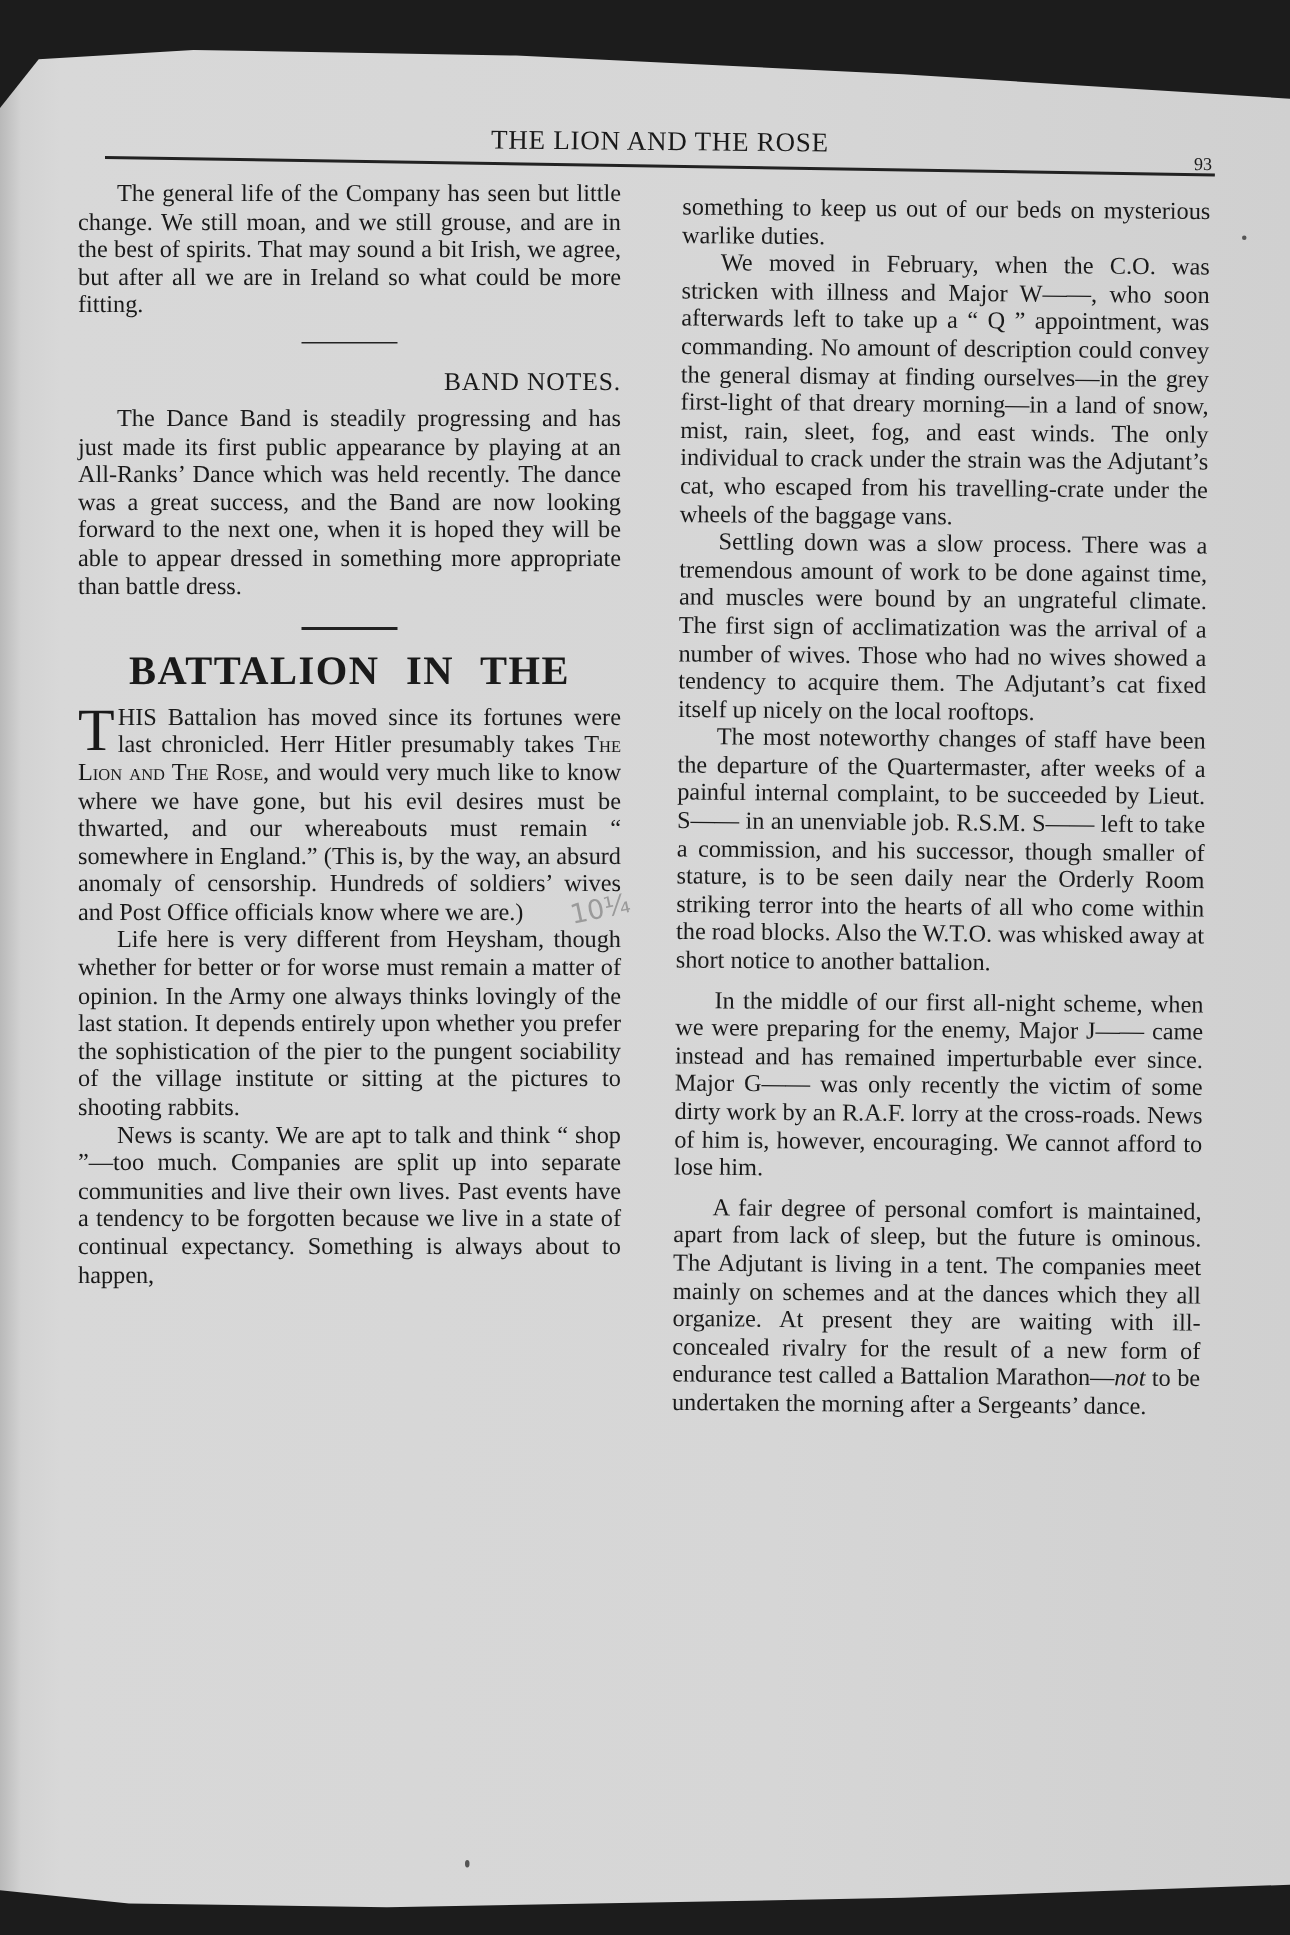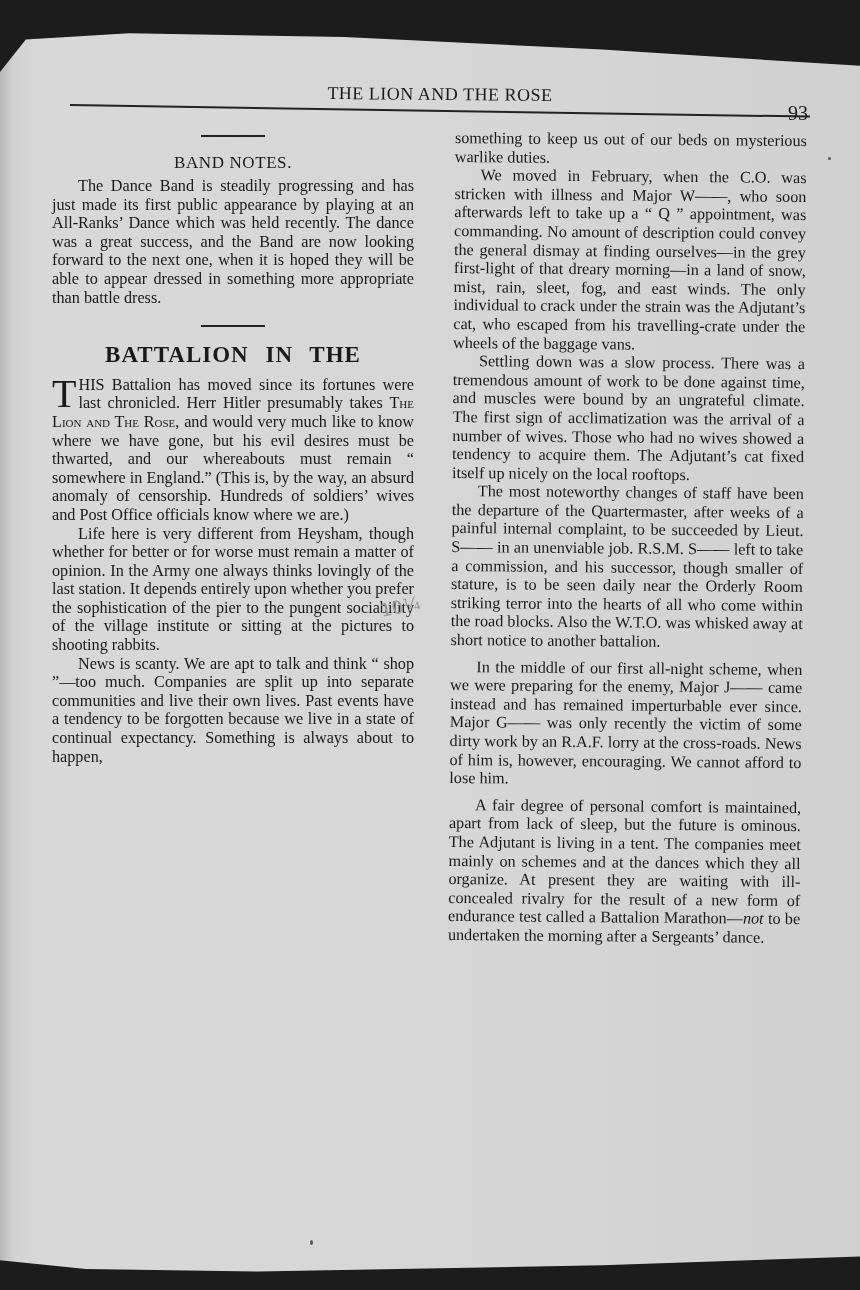--- a/index.html
+++ b/index.html
@@ -20,42 +20,42 @@
   .running-head {
     position: absolute;
     left: 70px; top: 82px; width: 740px; height: 26px;
   }
   .running-title {
     position: absolute; left: 0; width: 740px; top: 2px;
     text-align: center; font-size: 18px; letter-spacing: 0.5px;
     transform: rotate(0.5deg);
   }
   .page-number {
-    position: absolute; right: 2px; top: 20px; font-size: 20px;
+    position: absolute; right: 2px; top: 20px; font-size: 12px;
   }
   .head-rule {
     position: absolute; left: 70px; top: 104px; width: 740px; height: 1.5px;
     background: #222; transform: rotate(0.9deg); transform-origin: left center;
   }
   .col {
     position: absolute; font-size: 16.2px; line-height: 18.6px;
     text-align: justify;
   }
   .col-left { left: 52px; top: 120px; width: 362px; }
   .col-right { left: 455px; top: 129px; width: 352px; transform: rotate(0.5deg); transform-origin: top left; }
   .col p { margin: 0; text-indent: 26px; }
   .col p.noindent { text-indent: 0; }
   .separator {
     width: 64px; height: 1.5px; background: #222; margin: 15px auto 17px auto;
   }
   .section-heading {
-    text-align: center; font-size: 17px; letter-spacing: 0.6px; margin: 4px 0 5px 0;
+    text-align: right; font-size: 17px; letter-spacing: 0.6px; margin: 4px 0 5px 0;
   }
   .article-title {
-    text-align: center; font-weight: bold; font-size: 23px; line-height: 27px;
+    text-align: center; font-weight: bold; font-size: 27px; line-height: 27px;
     letter-spacing: 1px; margin: 12px 0 8px 0; word-spacing: 10px;
   }
   .dropcap {
     float: left; font-size: 40px; line-height: 34px; margin: 1px 2px 0 0; font-weight: normal;
   }
   .smallcaps { font-variant: small-caps; }
   .annotation {
     position: absolute; left: 380px; top: 596px; font-size: 18px; color: #9a9a9a;
     transform: rotate(-12deg); font-family: "DejaVu Sans", sans-serif;
   }
@@ -66,20 +66,21 @@
 
 <div class="page"></div>
 
 <div class="running-head">
   <div class="running-title">THE LION AND THE ROSE</div>
   <div class="page-number">93</div>
 </div>
 <div class="head-rule"></div>
 
 <div class="col col-left">
+  <p>The general life of the Company has seen but little change. We still moan, and we still grouse, and are in the best of spirits. That may sound a bit Irish, we agree, but after all we are in Ireland so what could be more fitting.</p>
   <div class="separator"></div>
   <div class="section-heading">BAND NOTES.</div>
   <p>The Dance Band is steadily progressing and has just made its first public appearance by playing at an All-Ranks’ Dance which was held recently. The dance was a great success, and the Band are now looking forward to the next one, when it is hoped they will be able to appear dressed in something more appropriate than battle dress.</p>
   <div class="separator" style="margin-top:18px;margin-bottom:14px;"></div>
   <div class="article-title">
     <div>BATTALION IN THE</div>
   </div>
   <p class="noindent"><span class="dropcap">T</span><span>HIS Battalion has moved since its fortunes were last chronicled. Herr Hitler presumably takes </span><span class="smallcaps">The Lion and The Rose</span><span>, and would very much like to know where we have gone, but his evil desires must be thwarted, and our whereabouts must remain “ somewhere in England.” (This is, by the way, an absurd anomaly of censorship. Hundreds of soldiers’ wives and Post Office officials know where we are.)</span></p>
   <p>Life here is very different from Heysham, though whether for better or for worse must remain a matter of opinion. In the Army one always thinks lovingly of the last station. It depends entirely upon whether you prefer the sophistication of the pier to the pungent sociability of the village institute or sitting at the pictures to shooting rabbits.</p>
   <p>News is scanty. We are apt to talk and think “ shop ”—too much. Companies are split up into separate communities and live their own lives. Past events have a tendency to be forgotten because we live in a state of continual expectancy. Something is always about to happen,</p>

